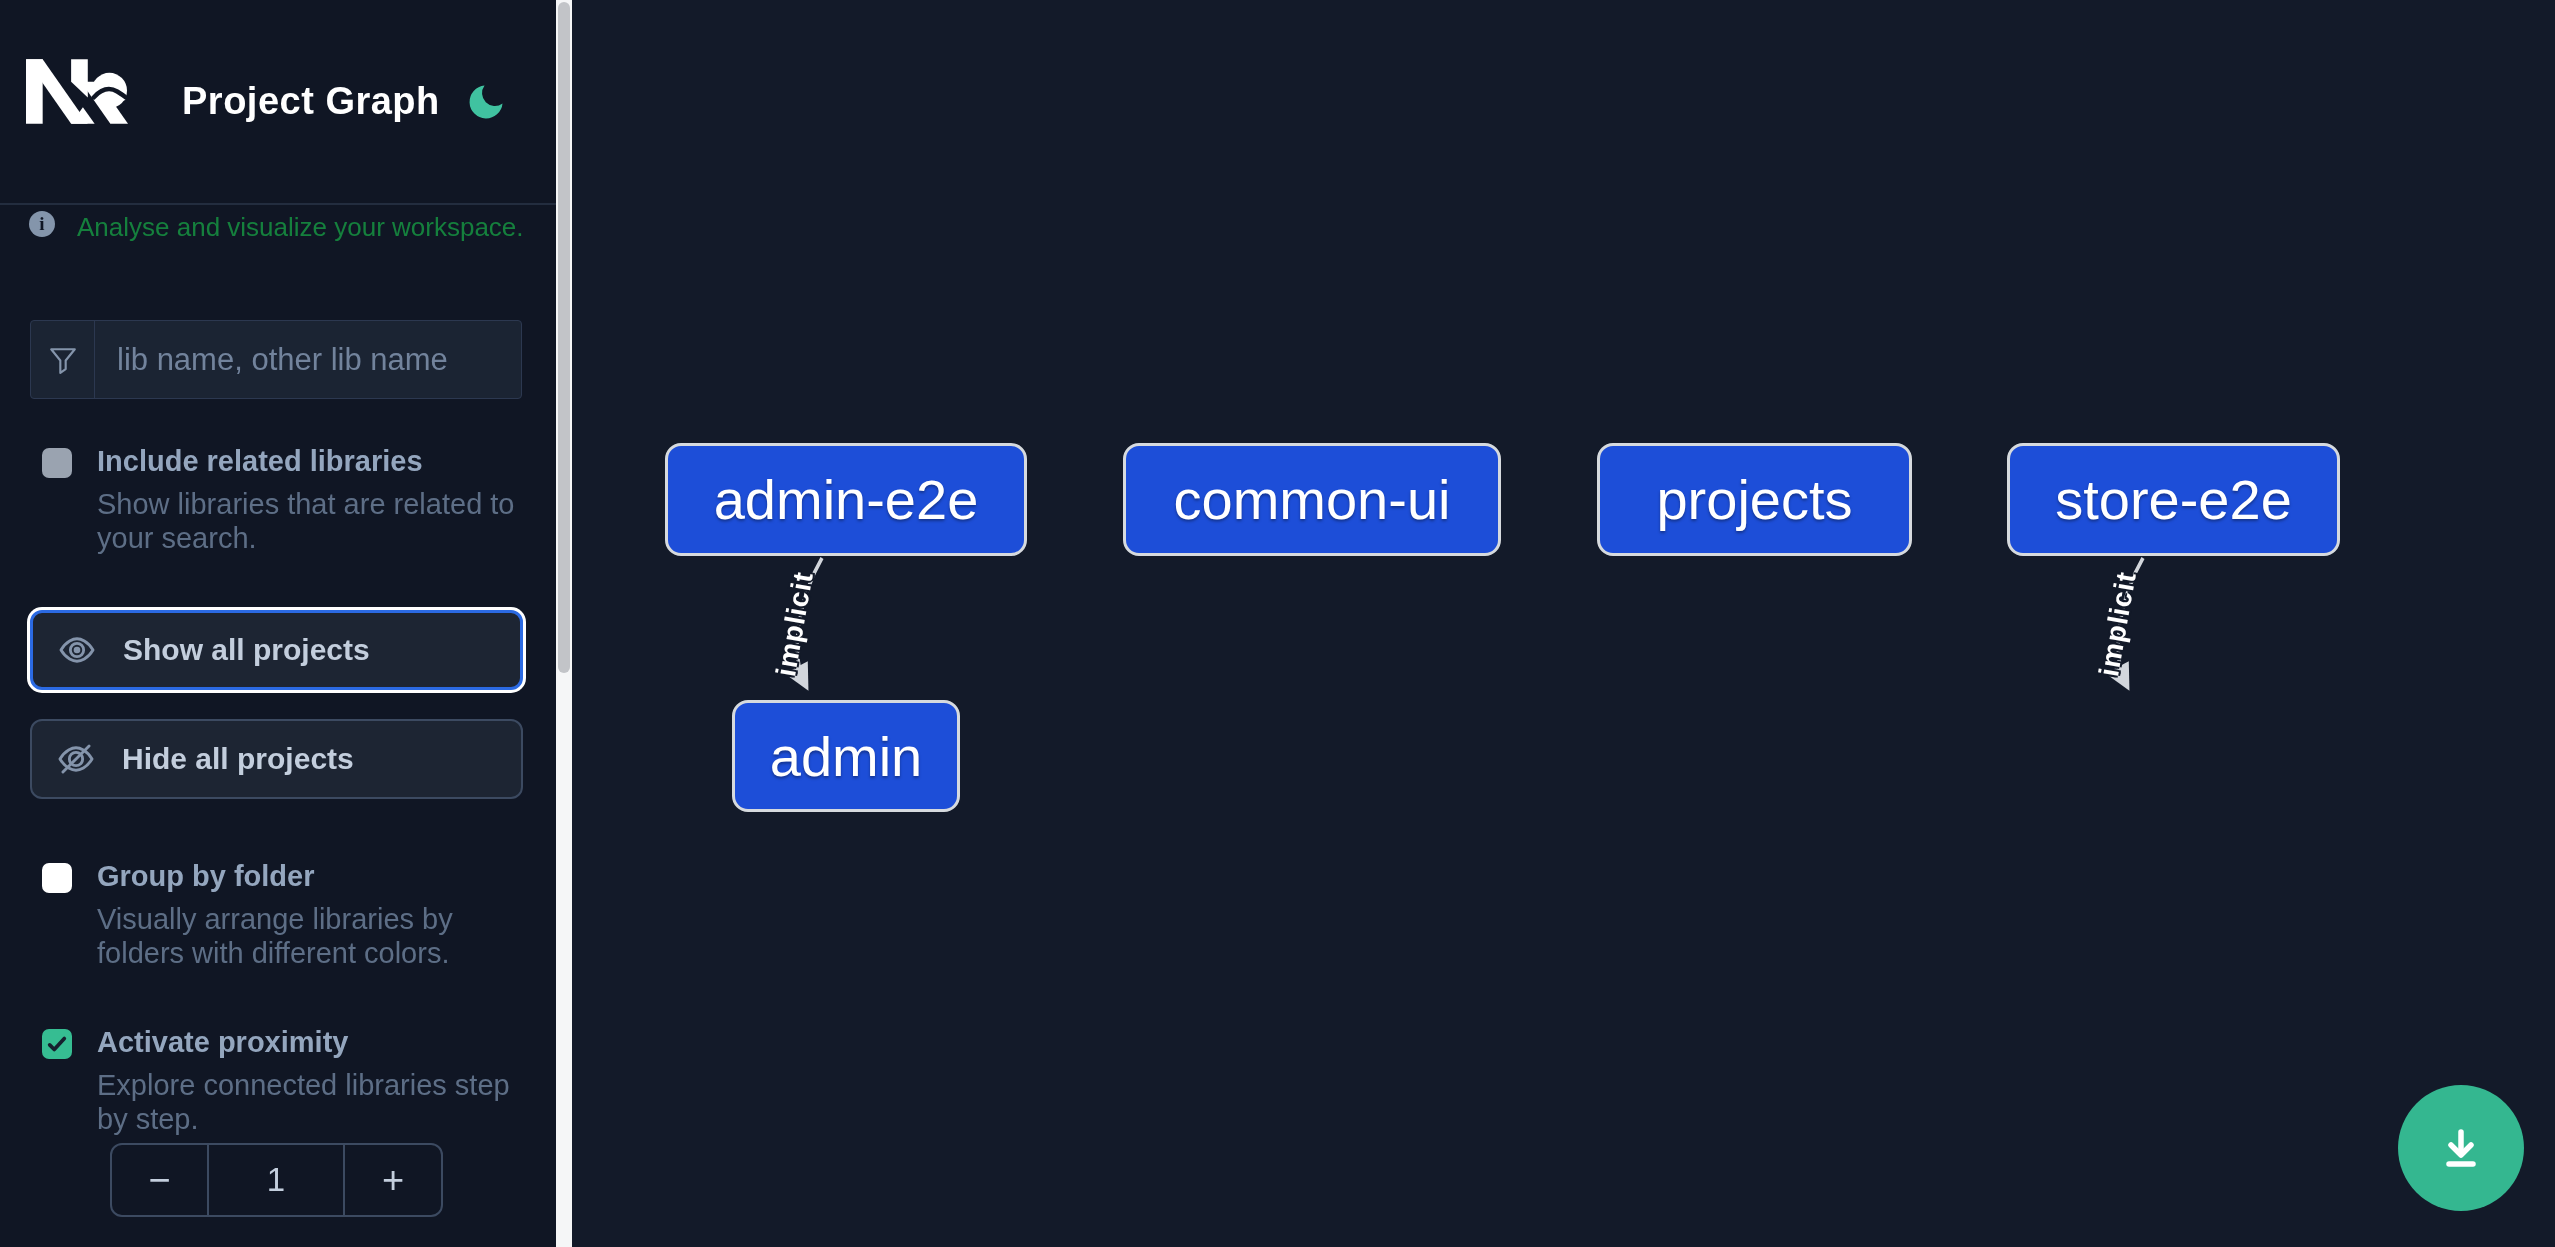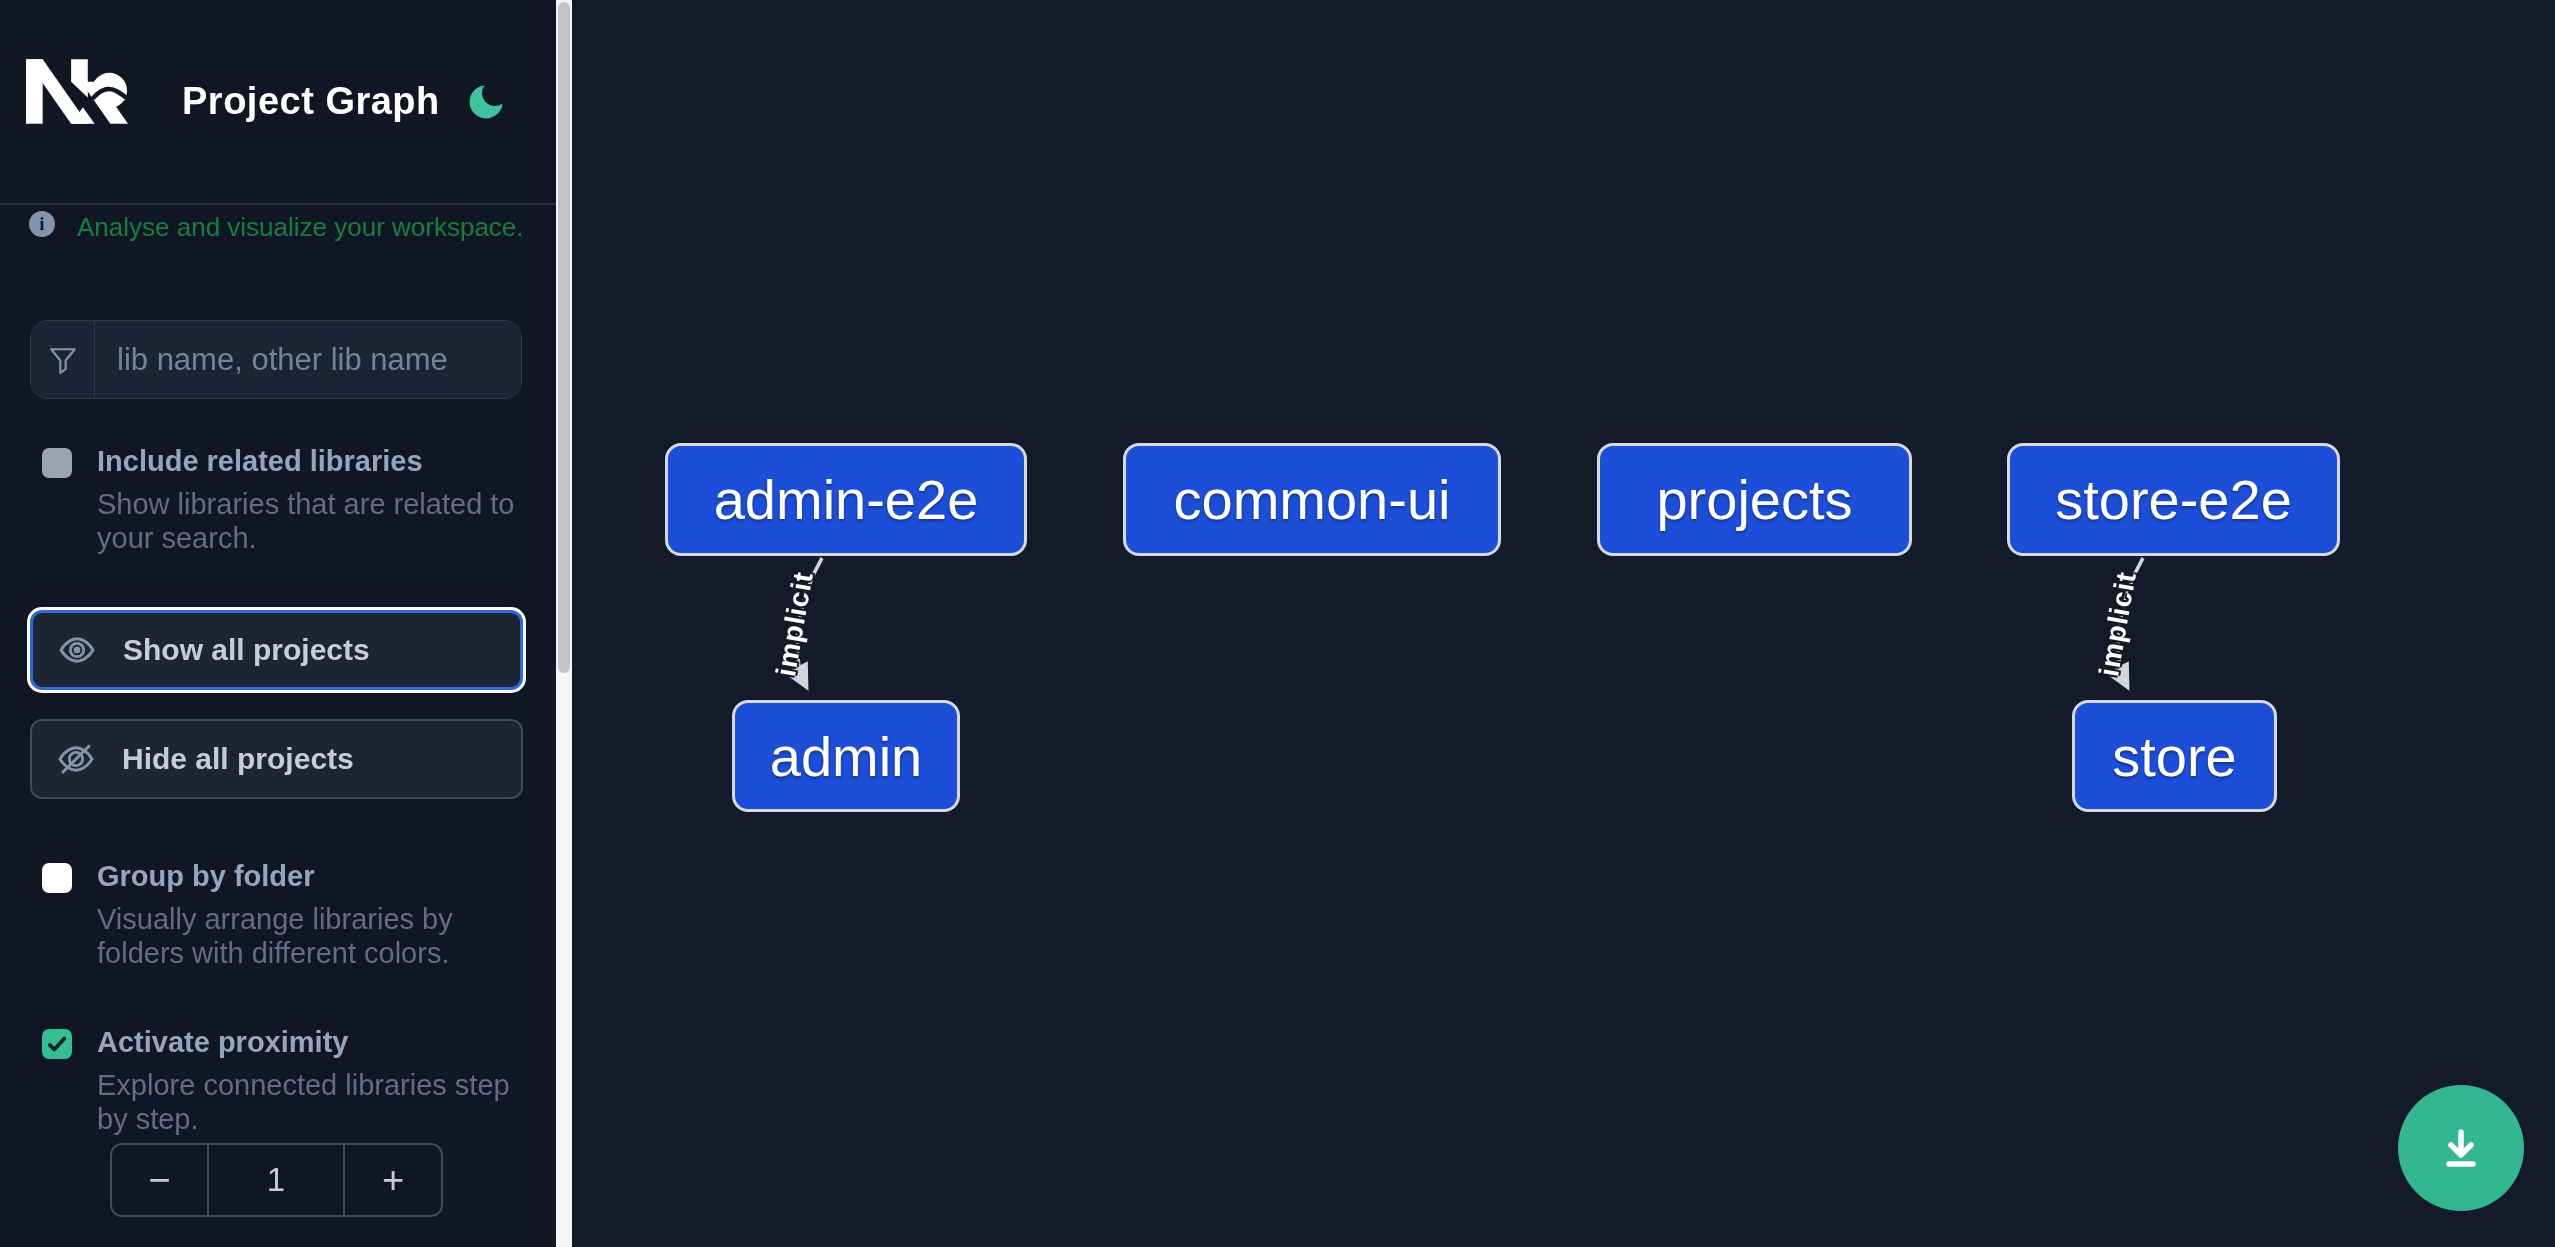--- a/index.html
+++ b/index.html
@@ -30,21 +30,21 @@
   .info-icon {
     position:absolute; left:0; top:6px; width:26px; height:26px; border-radius:50%;
     background:#8495ab; color:#101624; font-size:19px; font-weight:800;
     display:flex; align-items:center; justify-content:center; font-family:"Liberation Serif", serif;
   }
   .info-text { position:absolute; left:48px; top:7px; color:#15803d; font-size:26px; }
 
   
   .search-box {
     position:absolute; left:30px; top:320px; width:492px; height:79px;
-    background:#1b2433; border:1px solid #2c3850; border-radius:18px;
+    background:#1b2433; border:1px solid #2c3850; border-radius:4px;
     display:flex; align-items:stretch; overflow:hidden;
   }
   .search-icon-cell {
     width:64px; display:flex; align-items:center; justify-content:center;
     border-right:1px solid #2c3850; flex:none;
   }
   .search-input {
     flex:1; background:transparent; border:none; outline:none;
     color:#cbd5e1; font-size:31px; padding:0 22px;
     font-family:"Liberation Sans", sans-serif;
@@ -127,21 +127,20 @@
   </svg>
 
   <span class="edge-label" style="left:795px; top:624px;">implicit</span>
   <span class="edge-label" style="left:2118px; top:624px;">implicit</span>
 
   <div class="gnode" style="left:665px;  top:443px; width:362px; height:113px;">admin-e2e</div>
   <div class="gnode" style="left:1123px; top:443px; width:378px; height:113px;">common-ui</div>
   <div class="gnode" style="left:1597px; top:443px; width:315px; height:113px;">projects</div>
   <div class="gnode" style="left:2007px; top:443px; width:333px; height:113px;">store-e2e</div>
   <div class="gnode" style="left:732px;  top:700px; width:228px; height:112px;">admin</div>
-  <div class="gnode" style="left:2072px; top:700px; width:205px; height:112px;">store</div>
 
   <div class="fab">
     <svg width="56" height="56" viewBox="0 0 56 56" fill="none" stroke="#ffffff" stroke-width="5.5" stroke-linecap="round" stroke-linejoin="round">
       <path d="M28 12 v20"></path>
       <path d="M18 25 l10 10 10 -10"></path>
       <path d="M16 44 h24"></path>
     </svg>
   </div>
 
   <div class="sidebar">

